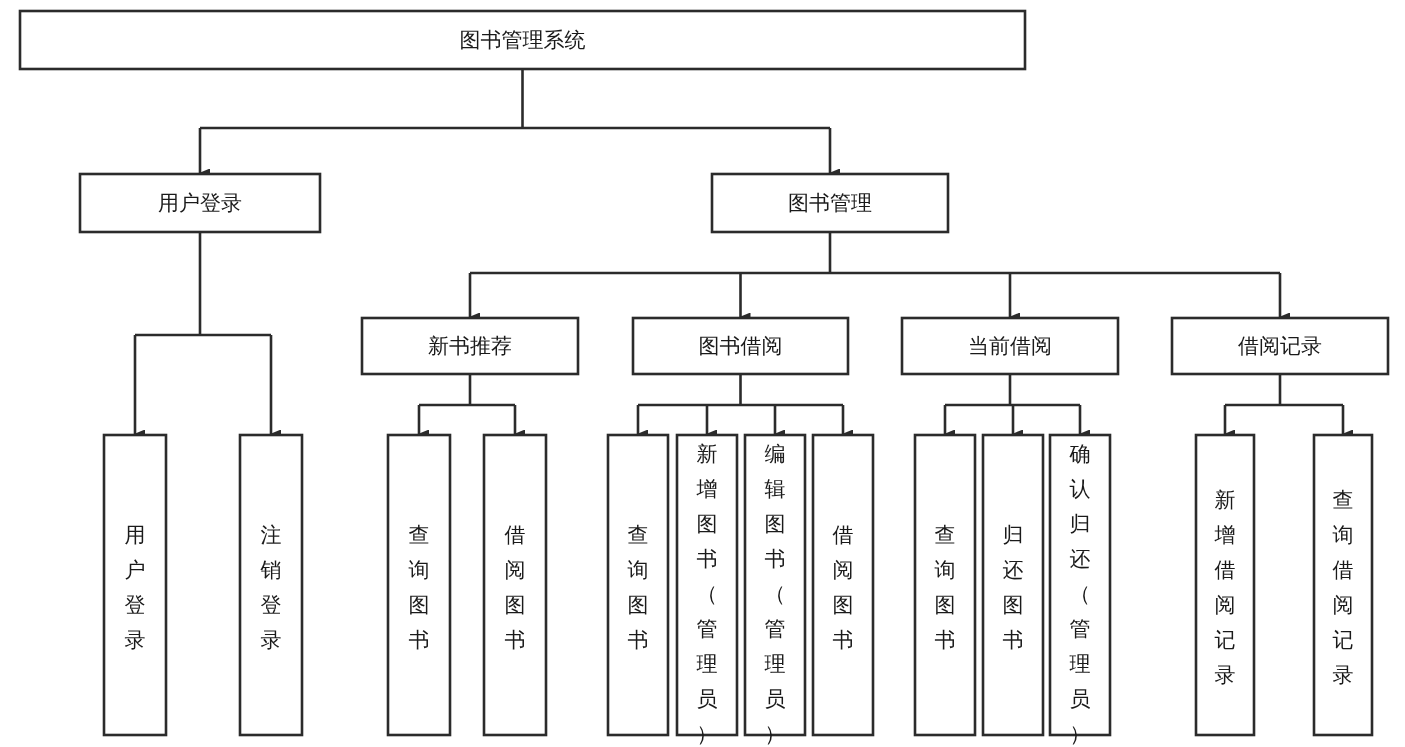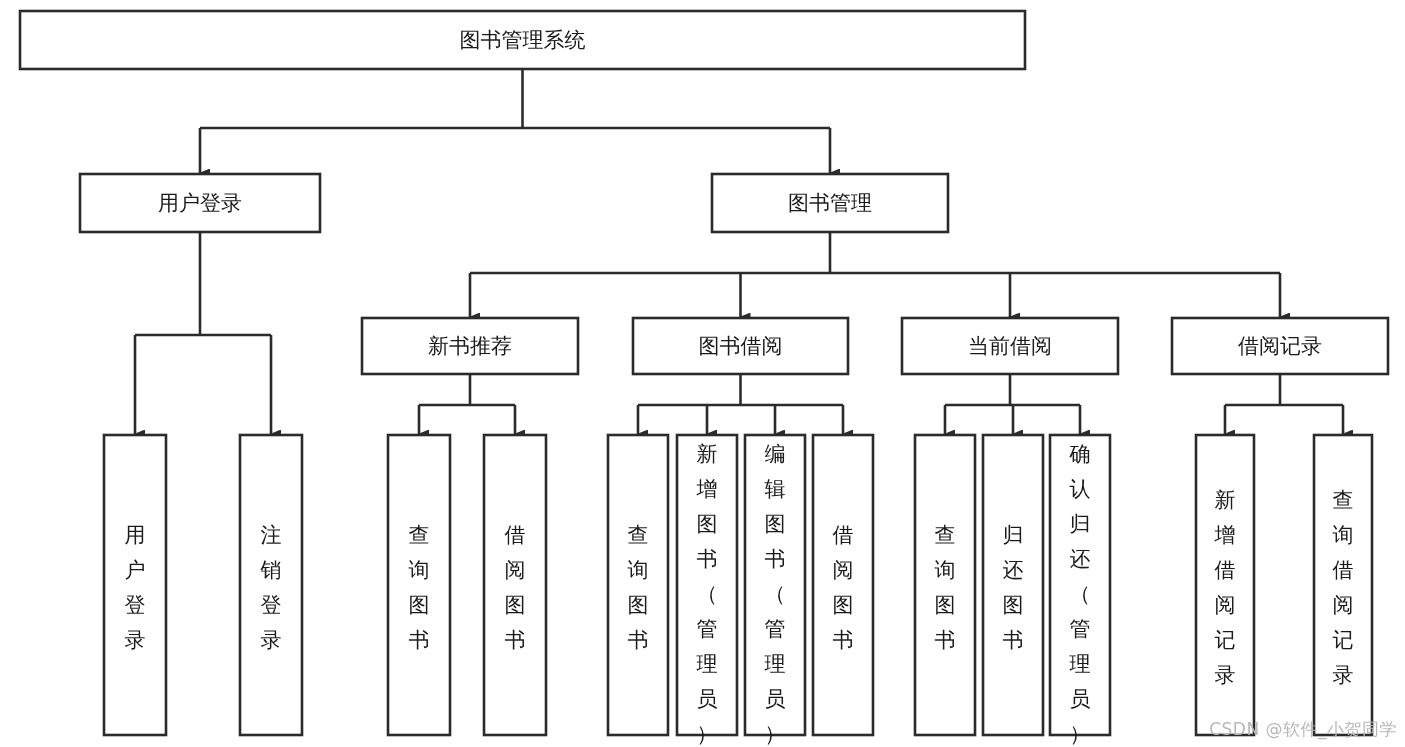--- a/index.html
+++ b/index.html
@@ -181,14 +181,13 @@
         <g>
           <rect x="1196" y="435" width="58" height="300" class="node-box"></rect>
           <text class="node-label-v"><tspan x="1225" y="507.3">新</tspan><tspan x="1225" y="542.3">增</tspan><tspan x="1225" y="577.3">借</tspan><tspan x="1225" y="612.3">阅</tspan><tspan x="1225" y="647.3">记</tspan><tspan x="1225" y="682.3">录</tspan></text>
         </g>
         <g>
           <rect x="1314" y="435" width="58" height="300" class="node-box"></rect>
           <text class="node-label-v"><tspan x="1343" y="507.3">查</tspan><tspan x="1343" y="542.3">询</tspan><tspan x="1343" y="577.3">借</tspan><tspan x="1343" y="612.3">阅</tspan><tspan x="1343" y="647.3">记</tspan><tspan x="1343" y="682.3">录</tspan></text>
         </g>
       </g>
   </svg>
-  <div class="watermark">CSDN @软件_小贺同学</div>
 </div>
 
 </body></html>

